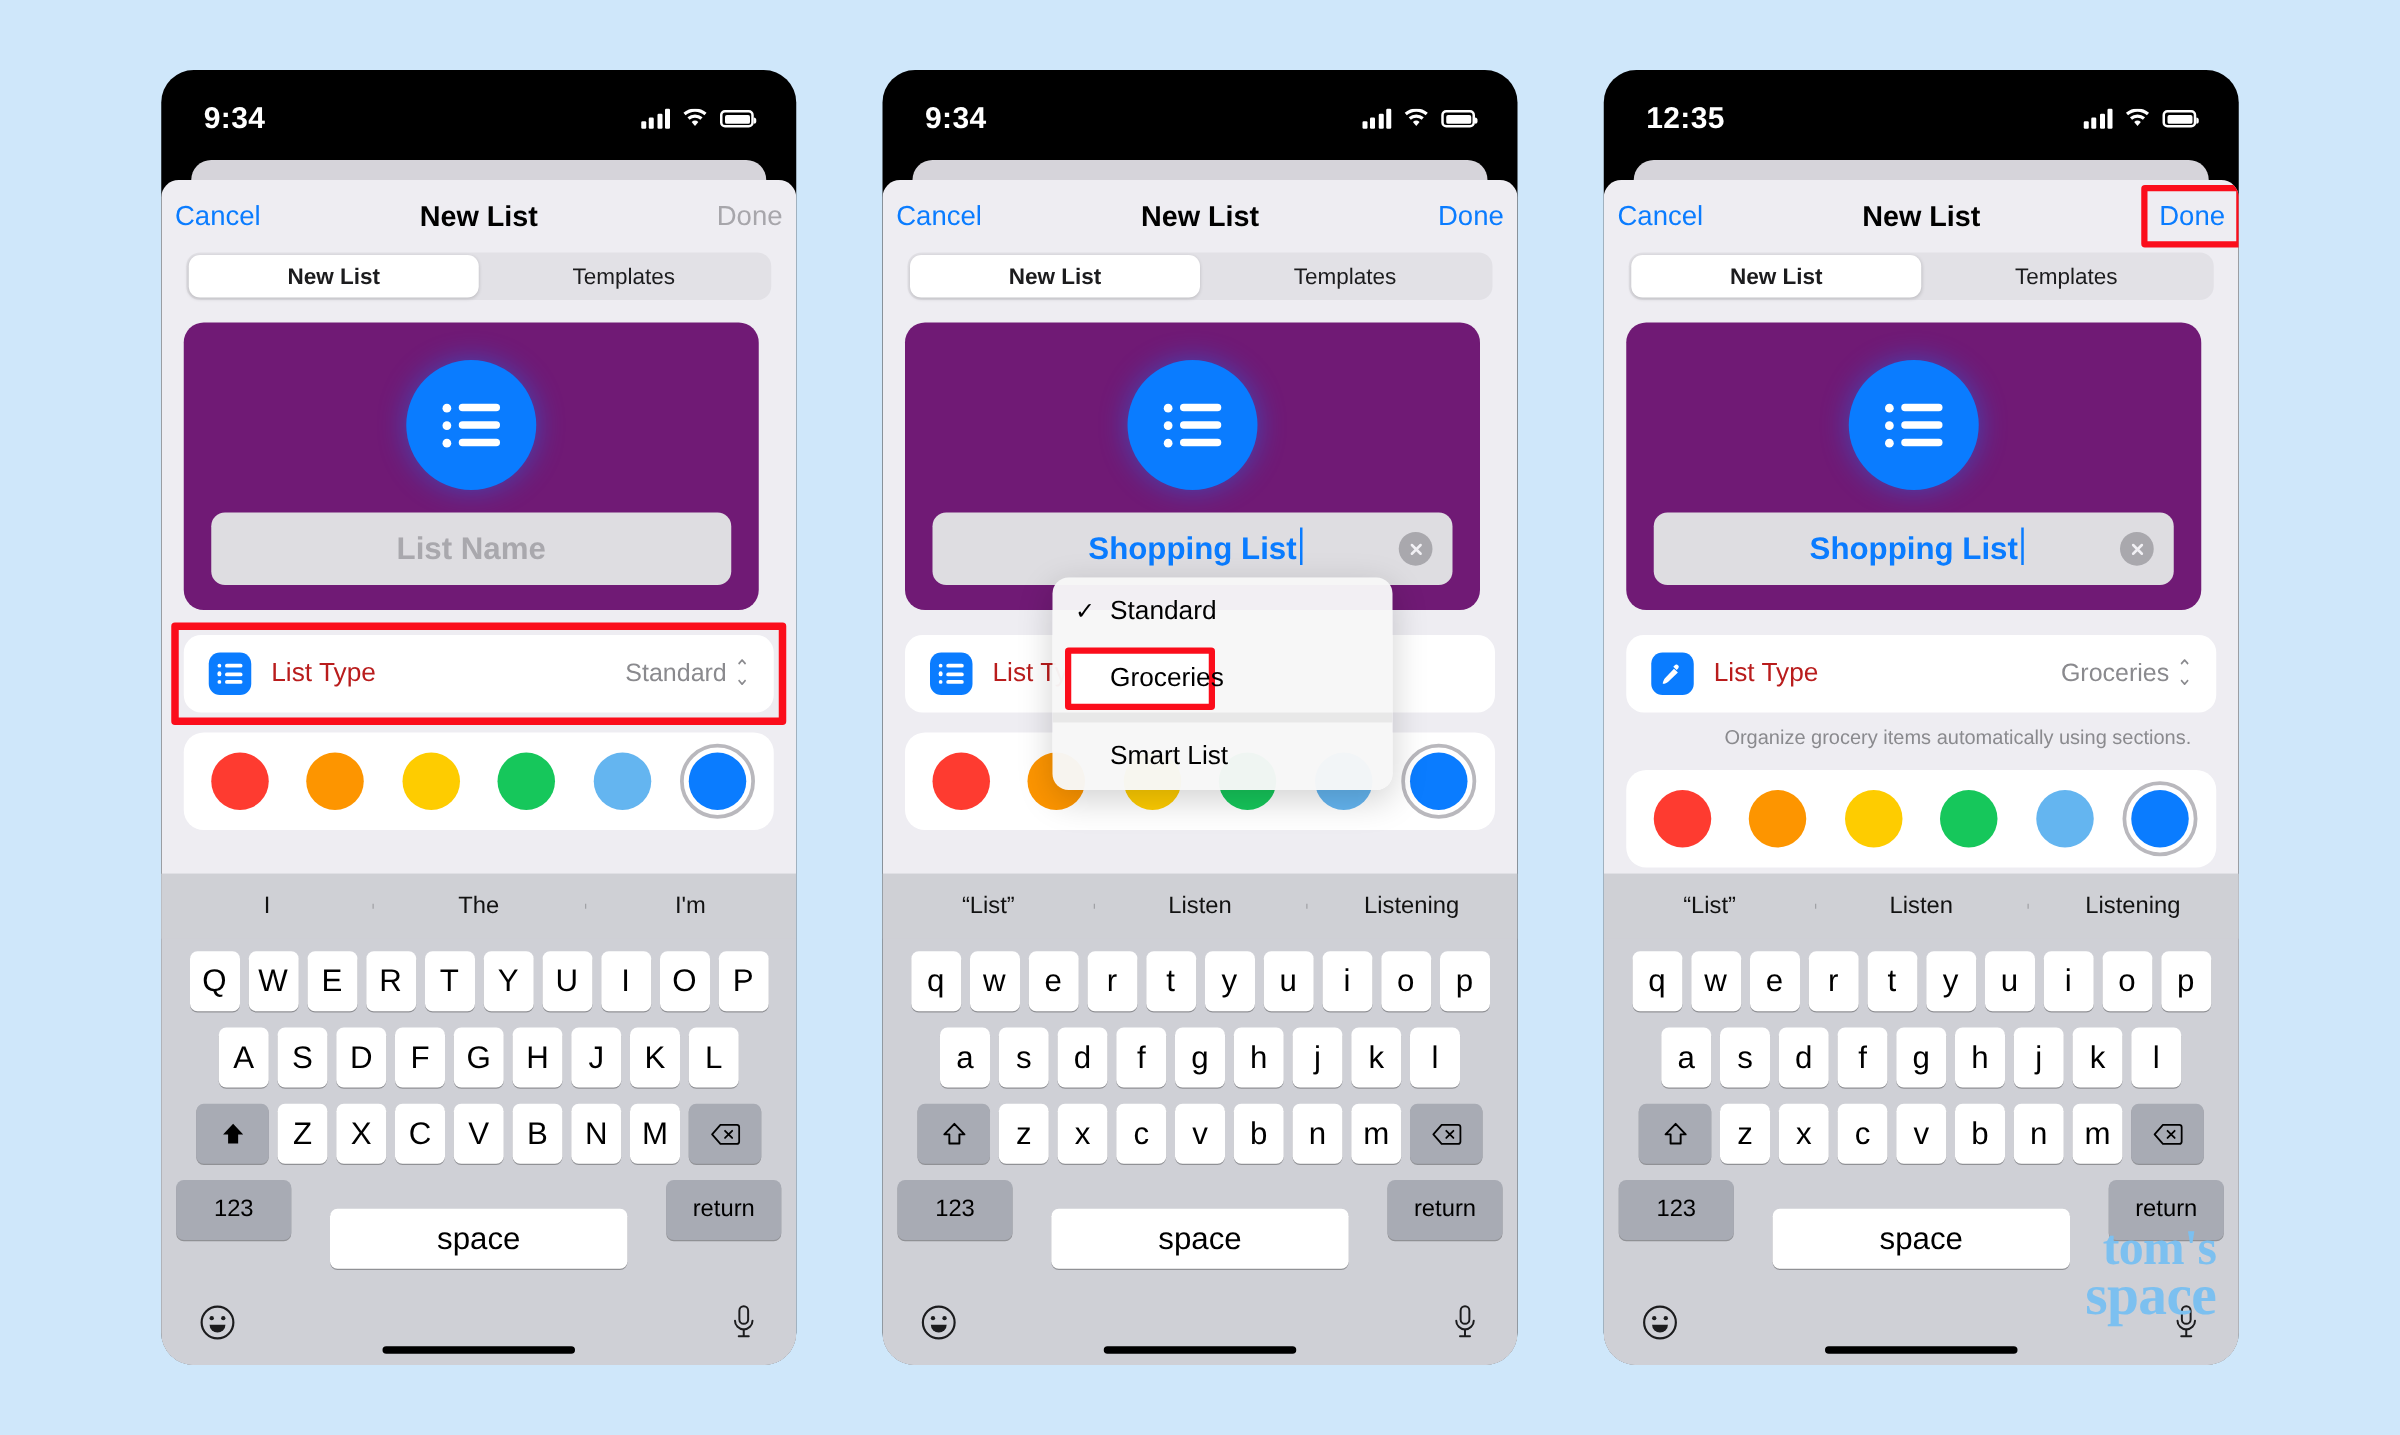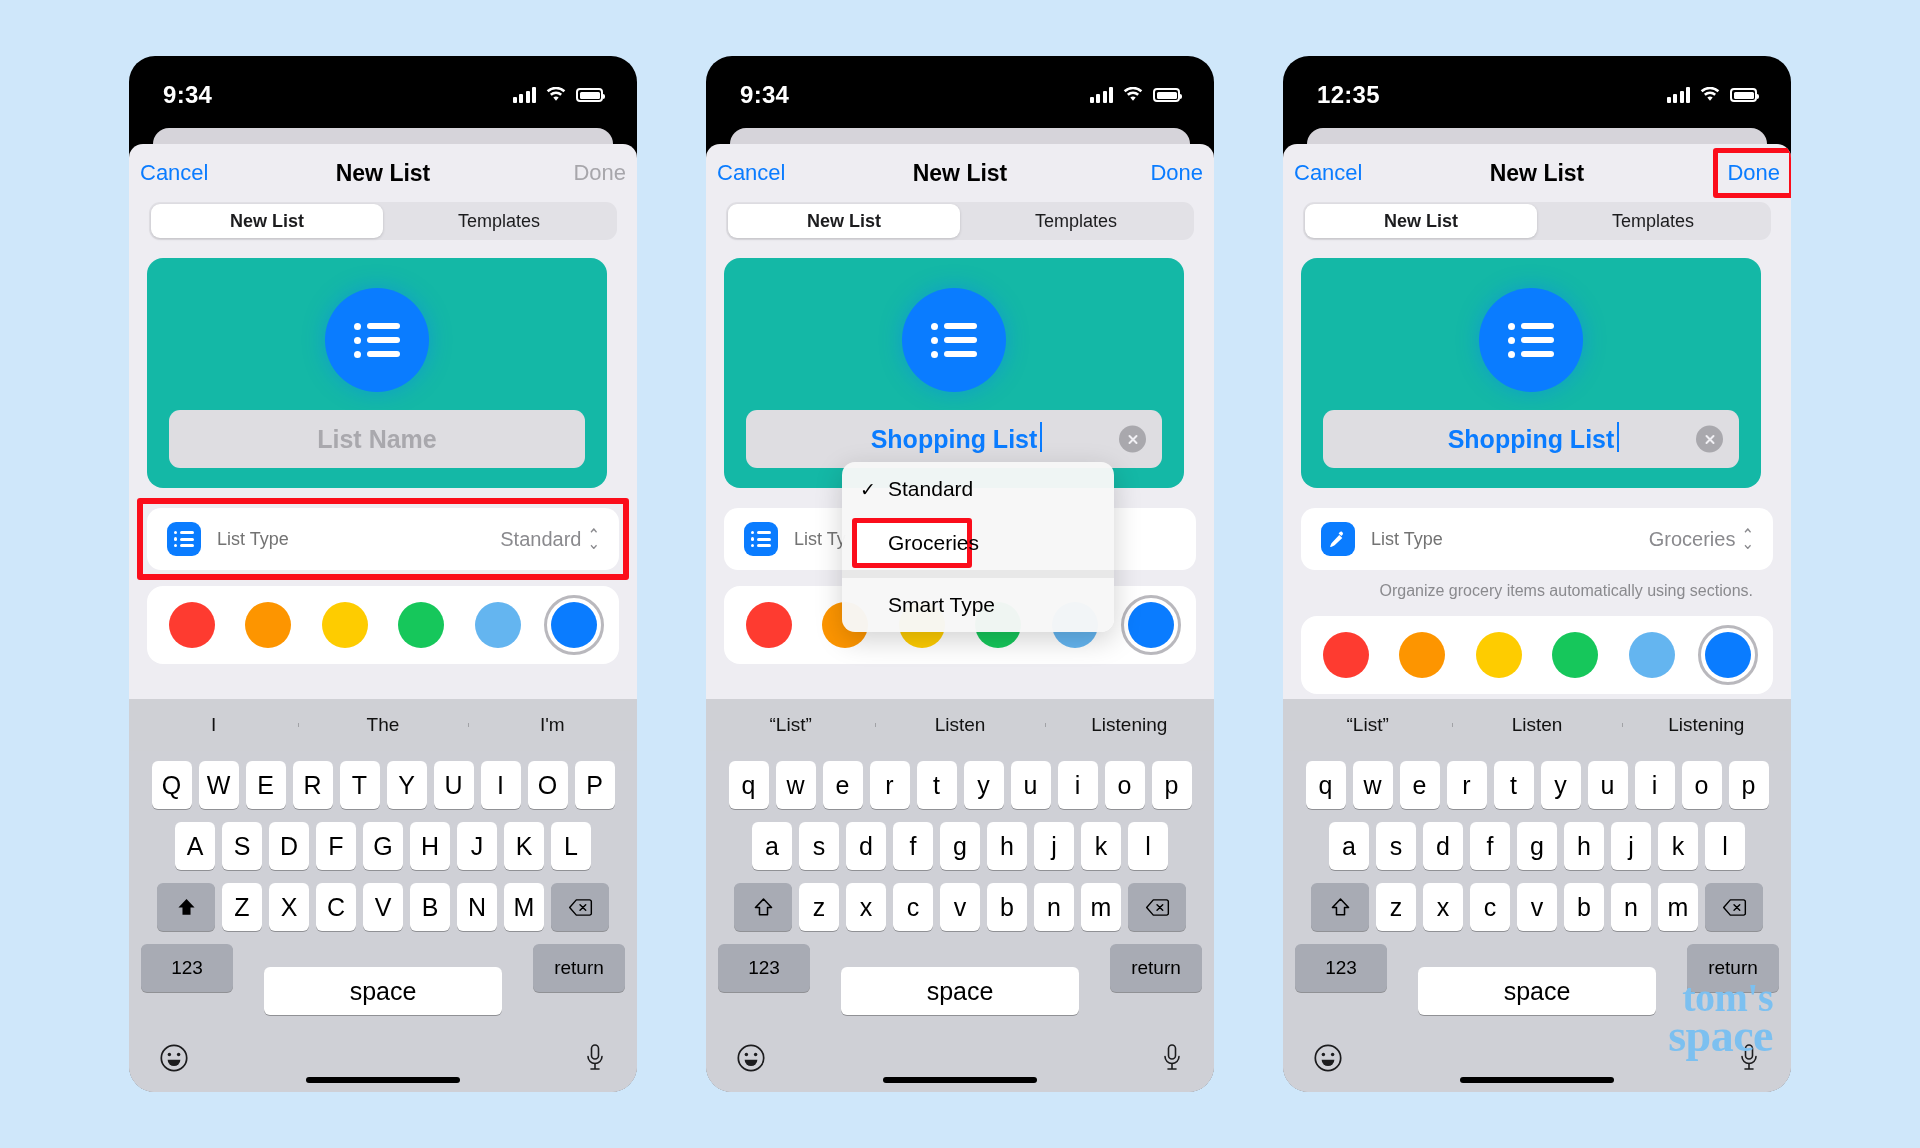--- a/index.html
+++ b/index.html
@@ -95,21 +95,21 @@
   }
   .seg > div {
     flex: 1; display: flex; align-items: center; justify-content: center;
     font-size: 18px; color: #1c1c1e; border-radius: 9px;
   }
   .seg > div.active { background: #fff; box-shadow: 0 1px 3px rgba(0,0,0,.16); font-weight: 600; }
 
   
   .card {
     margin: 18px 30px 0 18px;
-    background: #14b8a6;
+    background: #701a75;
     border-radius: 16px;
     padding: 22px 0 20px 0;
   }
   .listicon-wrap { display: flex; justify-content: center; padding: 8px 0 18px 0; }
   .listicon {
     width: 104px; height: 104px; border-radius: 50%;
     background: #0a7cff;
     display: flex; align-items: center; justify-content: center;
     box-shadow: 0 0 22px rgba(10,124,255,.45);
   }
@@ -149,21 +149,21 @@
     display: flex; align-items: center; padding: 0 20px; gap: 16px;
   }
   .sq-icon {
     width: 34px; height: 34px; border-radius: 9px; background: #0a7cff;
     display:flex; align-items:center; justify-content:center; flex: 0 0 auto;
   }
   .sq-icon .g { display:flex; flex-direction:column; gap:3px; }
   .sq-icon .g span { display:flex; align-items:center; gap:3px; }
   .sq-icon .g span b { width:3.5px;height:3.5px;background:#fff;border-radius:50%;display:block; }
   .sq-icon .g span i { width:14px;height:3px;background:#fff;border-radius:1.5px;display:block; }
-  .typerow .lbl { font-size: 18px; color:#737373; flex: 1; }
+  .typerow .lbl { font-size: 21px; color:#b91c1c; flex: 1; }
   .typerow .val { font-size: 20px; color:#8a8a8e; display:flex; align-items:center; gap:6px; }
   .chev { display:inline-flex; flex-direction:column; gap:2px; line-height:1; font-size:11px; color:#8a8a8e; }
   .helper { font-size: 16px; color: #8a8a8e; text-align:right; padding: 12px 20px 0 20px; }
 
   
   .colorcard {
     margin: 16px 18px 0 18px;
     background: #fff; border-radius: 16px;
     padding: 16px 22px;
     display: flex; align-items:center; justify-content: space-between;
@@ -533,21 +533,21 @@
             </div>
             <div class="mi" style="position: relative; z-index: 2; background: transparent;">
               <span class="ck"></span>
               <span>Groceries</span>
             </div>
           </div>
           <div class="sep"></div>
           <div style="position: relative;">
             <div class="mi">
               <span class="ck"></span>
-              <span>Smart Type</span>
+              <span>Smart List</span>
             </div>
           </div>
         </div>
         <div class="kb">
           <div class="sugg">
             <div>“List”</div>
             <div>Listen</div>
             <div>Listening</div>
           </div>
           <div class="krow r1">

